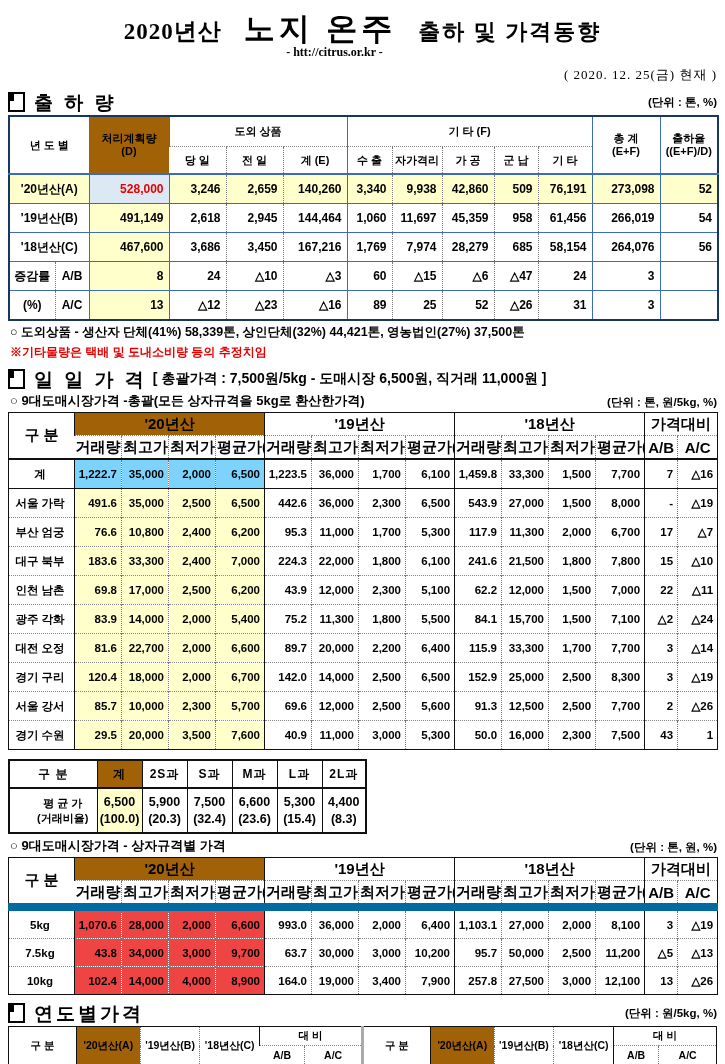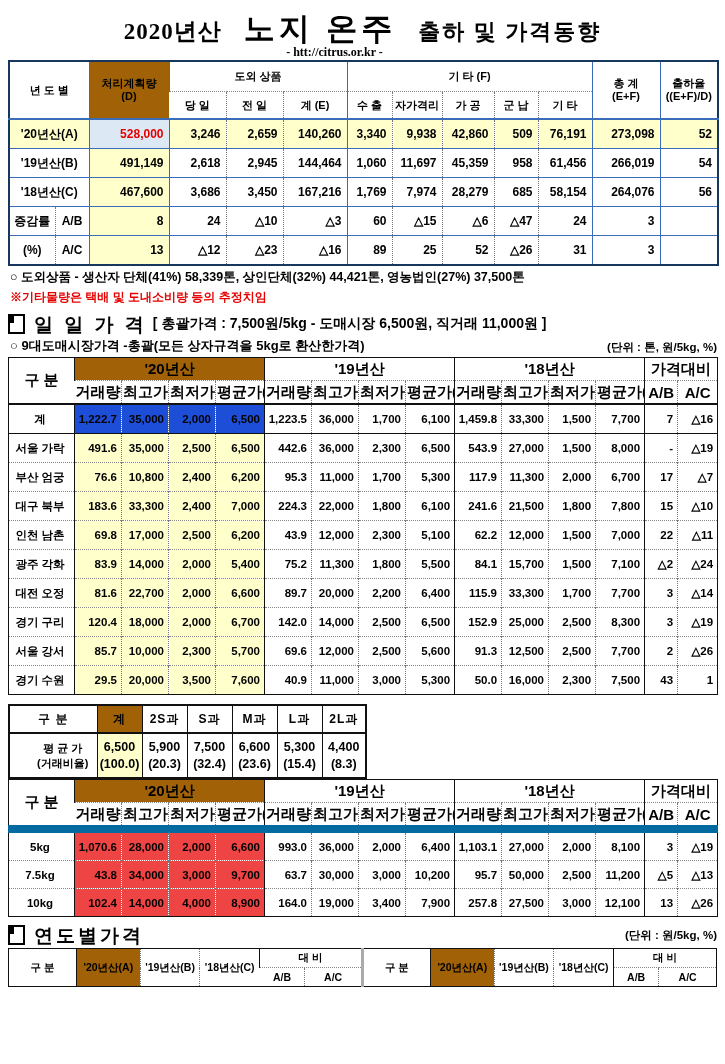--- a/index.html
+++ b/index.html
@@ -49,21 +49,21 @@
   #t-ship td.plan{background:#ffffcc;}
   #t-ship tbody tr.r0 td.plan{background:#dce9f4;color:#e60000;}
 
   
   #t-mkt,#t-box{border:1.6px solid #111;}
   #t-mkt th,#t-box th{height:20px;border-bottom:1px dotted #888;font-size:15px;}
   #t-mkt tbody td{border-top:1px dotted #888;height:26px;font-size:11.5px;padding-right:4px;}
   #t-mkt tbody tr.r0 td{border-top:2px solid #111;}
   #t-mkt tbody tr.r1 td{border-top:1.6px solid #111;}
   #t-mkt td.c20{background:#ffffcc;}
-  #t-mkt tbody tr.r0 td.c20{background:#1d4ed8;text-align:right;}
+  #t-mkt tbody tr.r0 td.c20{background:#7dd3fc;text-align:right;}
   #t-box tbody td{border-top:1px dotted #888;height:25px;font-size:11.5px;padding-right:4px;}
   #t-box tbody tr.r0 td{border-top:8px solid #0369a1;}
   #t-box td.c20{background:#ef4444;}
 
   
   #t-grade{width:357px;border:2px solid #111;margin-top:9px;}
   #t-grade th{height:24px;border-left:1px solid #111;border-bottom:2.5px solid #111;font-size:12px;letter-spacing:1px;}
   #t-grade td{border-left:1px solid #111;text-align:center;height:41px;font-size:12.5px;line-height:1.3;padding:1px;}
   #t-grade td.cy{background:#ffffcc;}
   #t-grade th:first-child,#t-grade td:first-child{border-left:none;}
@@ -77,22 +77,28 @@
 </head>
 <body>
 
 <div class="page">
 
   <div class="doc-header">
     <div class="title-row">
       <span class="t-year">2020년산</span><span class="t-main">노지 온주</span><span class="t-sub">출하 및 가격동향</span>
     </div>
     <div class="t-url">- htt://citrus.or.kr -</div>
+    <div class="t-date">( 2020. 12. 25(금) 현재 )</div>
   </div>
 
+  <div class="sec">
+    <span class="sec-icon"></span>
+    <span class="sec-title">출 하 량</span>
+    <span class="sec-unit">(단위 : 톤, %)</span>
+  </div>
 
   <table id="t-ship">
     <colgroup>
       <col style="width:46px">
         <col style="width:34px">
         <col style="width:80px">
       <col style="width:57px">
         <col style="width:57px">
         <col style="width:64px">
       <col style="width:45px">
@@ -456,20 +462,24 @@
           <td class="cy">6,500<br>(100.0)</td>
           <td class="">5,900<br>(20.3)</td>
           <td class="">7,500<br>(32.4)</td>
           <td class="">6,600<br>(23.6)</td>
           <td class="">5,300<br>(15.4)</td>
           <td class="">4,400<br>(8.3)</td>
         </tr>
       </tbody>
   </table>
 
+  <div class="subline">
+    <span class="sub-t">○ 9대도매시장가격 - 상자규격별 가격</span>
+    <span class="unit">(단위 : 톤, 원, %)</span>
+  </div>
 
   <table id="t-box">
     <colgroup>
       <col style="width:66px">
       <col style="width:47px">
         <col style="width:47px">
         <col style="width:47px">
         <col style="width:49px">
       <col style="width:47px">
         <col style="width:47px">

